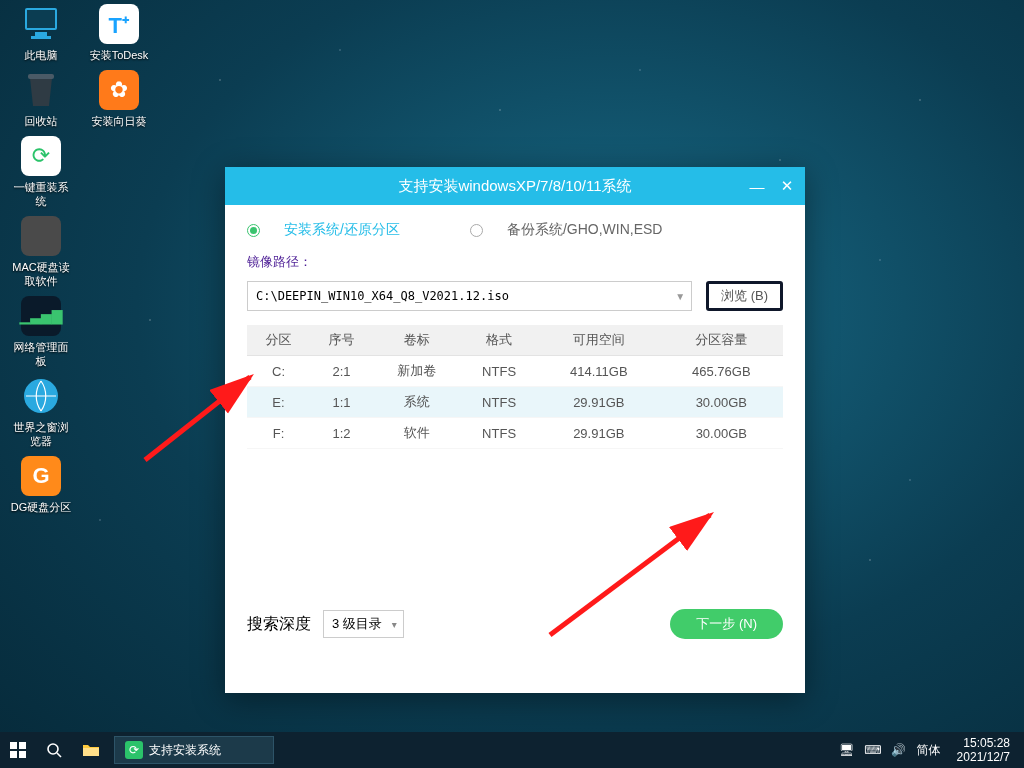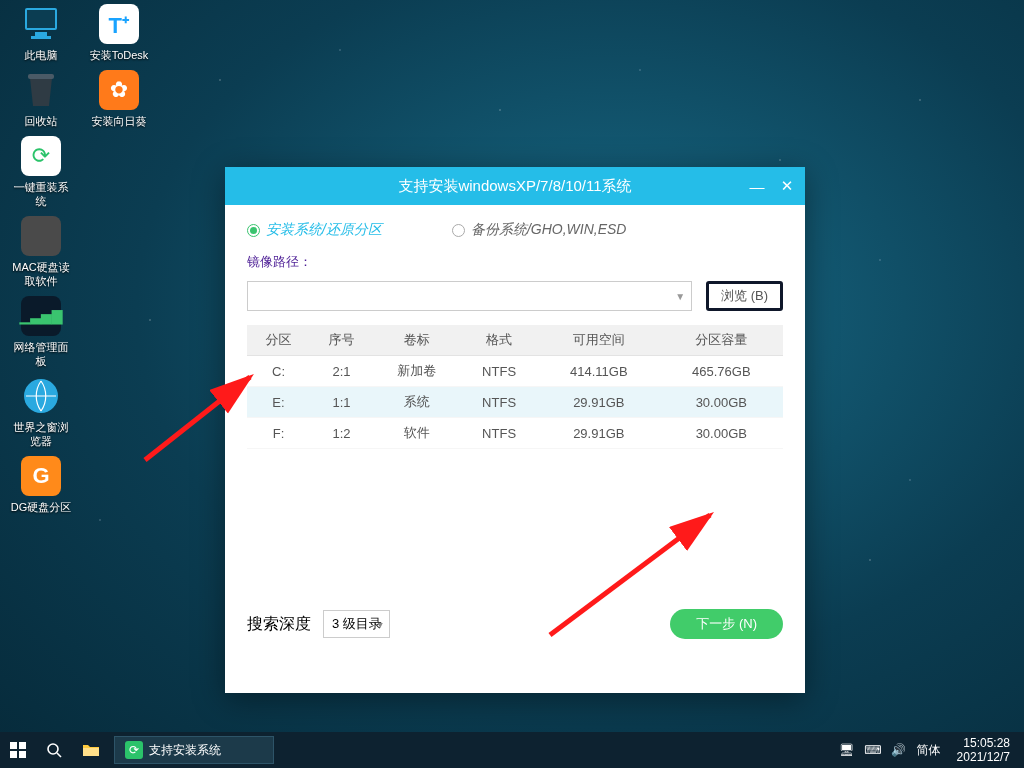--- a/index.html
+++ b/index.html
@@ -32,37 +32,37 @@
   
   .win {
     position:absolute; left:225px; top:167px; width:580px; height:526px;
     background:#fff; box-shadow:0 6px 30px rgba(0,0,0,.4); z-index:5;
   }
   .titlebar { height:38px; background:#25bde8; color:#fff; display:flex; align-items:center; justify-content:center; position:relative; font-size:15px; }
   .winctl { position:absolute; right:6px; top:0; height:38px; display:flex; align-items:center; gap:6px; }
   .winctl span { width:24px; height:24px; display:flex; align-items:center; justify-content:center; color:#fff; cursor:pointer; font-size:15px; }
   .body { padding:16px 22px 0; color:#555; font-size:13px; }
   .radios { display:flex; gap:70px; margin-bottom:14px; font-size:14px; }
-  .radio { display:flex; align-items:center; gap:6px; cursor:pointer;font-style:italic; }
+  .radio { display:flex; align-items:center; gap:24px; cursor:pointer; }
   .r-dot { width:13px; height:13px; border:1px solid #aaa; border-radius:50%; display:inline-flex; align-items:center; justify-content:center; }
   .r-dot.on { border-color:#3ac46f; }
   .r-dot.on::after { content:""; width:7px; height:7px; background:#3ac46f; border-radius:50%; }
   .radio.sel { color:#25bde8; }
   .lblrow { margin-bottom:10px; color:#4c1d95; }
   .pathrow { display:flex; gap:14px; margin-bottom:14px; }
   .combo { flex:1; height:30px; border:1px solid #ccc; background:#fff; display:flex; align-items:center; padding:0 8px; position:relative; }
   .combo input { border:none; outline:none; width:100%; font-family:Consolas,monospace; font-size:12px; }
   .combo .dd { position:absolute; right:6px; color:#999; font-size:10px; }
   .btn { height:30px; padding:0 12px; background:#fff; border:3px solid #0f172a; border-radius:3px; color:#555; font-size:13px; cursor:pointer; display:inline-flex; align-items:center; }
   table { width:100%; border-collapse:collapse; font-size:13px; color:#555; }
   th { background:#f1f1f1; font-weight:normal; padding:6px 4px; border-bottom:1px solid #e3e3e3; }
   td { padding:6px 4px; text-align:center; border-bottom:1px solid #f6f6f6; }
   tr.sel td { background:#e9f6fa; }
   .footer { position:absolute; left:22px; right:22px; bottom:54px; display:flex; align-items:center; gap:12px; }
-  .sel-depth { height:28px; border:1px solid #ccc; padding:0 7px 0 8px; position:relative; background:#fff; display:inline-flex; align-items:center; font-size:13px; }
+  .sel-depth { height:28px; border:1px solid #ccc; padding:0 21px 0 8px; position:relative; background:#fff; display:inline-flex; align-items:center; font-size:13px; }
   .sel-depth::after { content:"▾"; position:absolute; right:6px; color:#888; font-size:10px; }
   .next-btn { margin-left:auto; height:30px; padding:0 26px; background:#41cc6a; border-radius:15px; color:#fff; font-size:13px; display:flex; align-items:center; cursor:pointer; }
   .hint { position:absolute; left:0; right:0; bottom:20px; text-align:center; font-size:12px; color:#bbb; }
   
   .arrow { position:absolute; z-index:10; pointer-events:none; }
   
   .taskbar { position:absolute; left:0; right:0; bottom:0; height:36px; background:#0d2230; display:flex; align-items:center; color:#fff; font-size:12px; z-index:20; }
   .tb-btn { height:36px; display:flex; align-items:center; justify-content:center; padding:0 10px; }
   .task-app { height:28px; margin-left:4px; background:#1c3a4a; border:1px solid #2d5468; display:flex; align-items:center; padding:0 10px; gap:6px; min-width:160px; }
   .task-app .ico { width:18px; height:18px; background:#2bc36a; border-radius:3px; display:flex; align-items:center; justify-content:center; font-size:12px; }
@@ -161,20 +161,21 @@
           <span>安装系统/还原分区</span>
         </div>
         <div class="radio" style="color:#666">
           <span class="r-dot"></span>
           <span>备份系统/GHO,WIN,ESD</span>
         </div>
       </div>
       <div class="lblrow">镜像路径：</div>
       <div class="pathrow">
         <div class="combo">
+          <input value="C:\DEEPIN_WIN10_X64_Q8_V2021.12.iso" style="">
           <span class="dd">▼</span>
         </div>
         <div class="btn">浏览 (B)</div>
       </div>
 
       <table>
         <thead>
             <tr id="thead-row">
               <th>分区</th>
               <th>序号</th>

